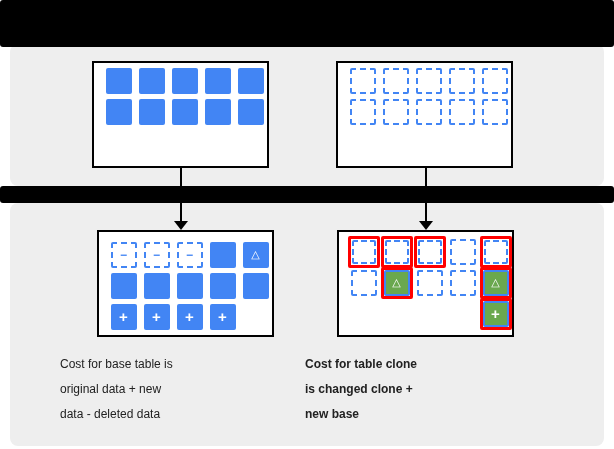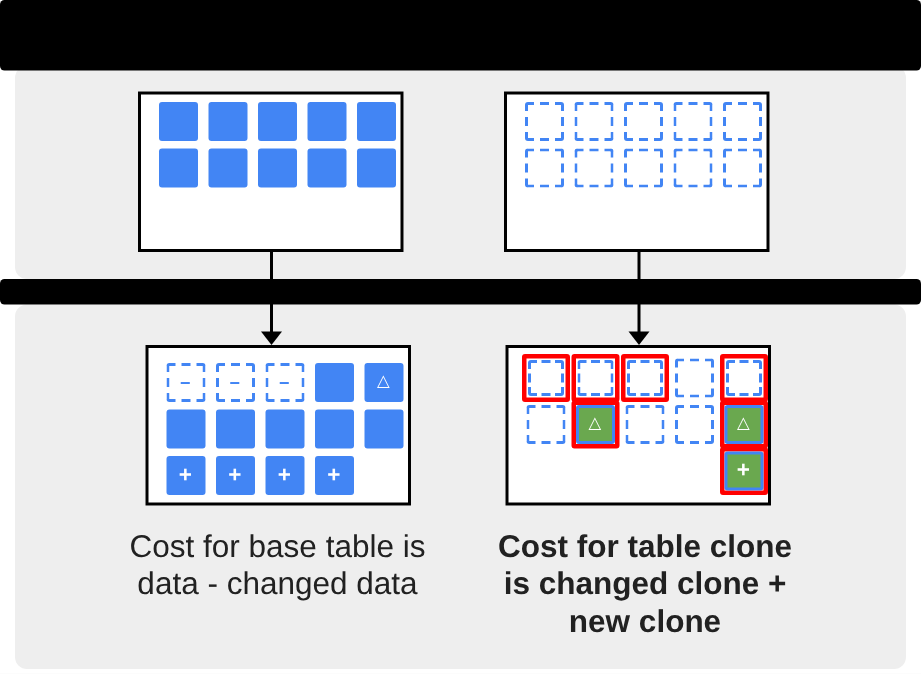--- a/index.html
+++ b/index.html
@@ -32,21 +32,21 @@
   .glyph{line-height:1;font-weight:bold;}
   .glyph.minus{color:var(--blue,#4285F4);font-size:12px;}
   .glyph.plus{color:#fff;font-size:15px;}
   .glyph.triangle{color:#fff;font-size:11px;font-weight:normal;}
   .arrow-line{position:absolute;width:2px;background:#000;}
   .arrow-head{position:absolute;width:0;height:0;border-left:7px solid transparent;border-right:7px solid transparent;border-top:9px solid #000;}
   .al1{left:180px;top:168px;height:54px;}
   .ah1{left:174px;top:221px;}
   .al2{left:425px;top:168px;height:54px;}
   .ah2{left:419px;top:221px;}
-  .caption{position:absolute;top:352px;width:250px;text-align:center;font-size:21px;line-height:25px;color:var(--text,#212121);}
+  .caption{position:absolute;top:352px;width:250px;text-align:left;font-size:12px;line-height:25px;color:var(--text,#212121);}
   .caption-left{left:60px;}
   .caption-right{left:305px;font-weight:bold;}
 </style>
 </head>
 <body>
 
 <div class="canvas">
 
   <div class="panel panel-top"></div>
   <div class="panel panel-bottom"></div>
@@ -250,22 +250,23 @@
             <div class="sq green">
               <span class="glyph plus">+</span>
             </div>
           </div>
         </div>
       </div>
   </div>
 
   <div class="caption caption-left">
     <div>Cost for base table is</div>
-    <div>data - changed data</div>
+    <div>original data + new</div>
+    <div>data - deleted data</div>
   </div>
 
   <div class="caption caption-right">
     <div>Cost for table clone</div>
     <div>is changed clone +</div>
-    <div>new clone</div>
+    <div>new base</div>
   </div>
 
 </div>
 
 </body></html>

